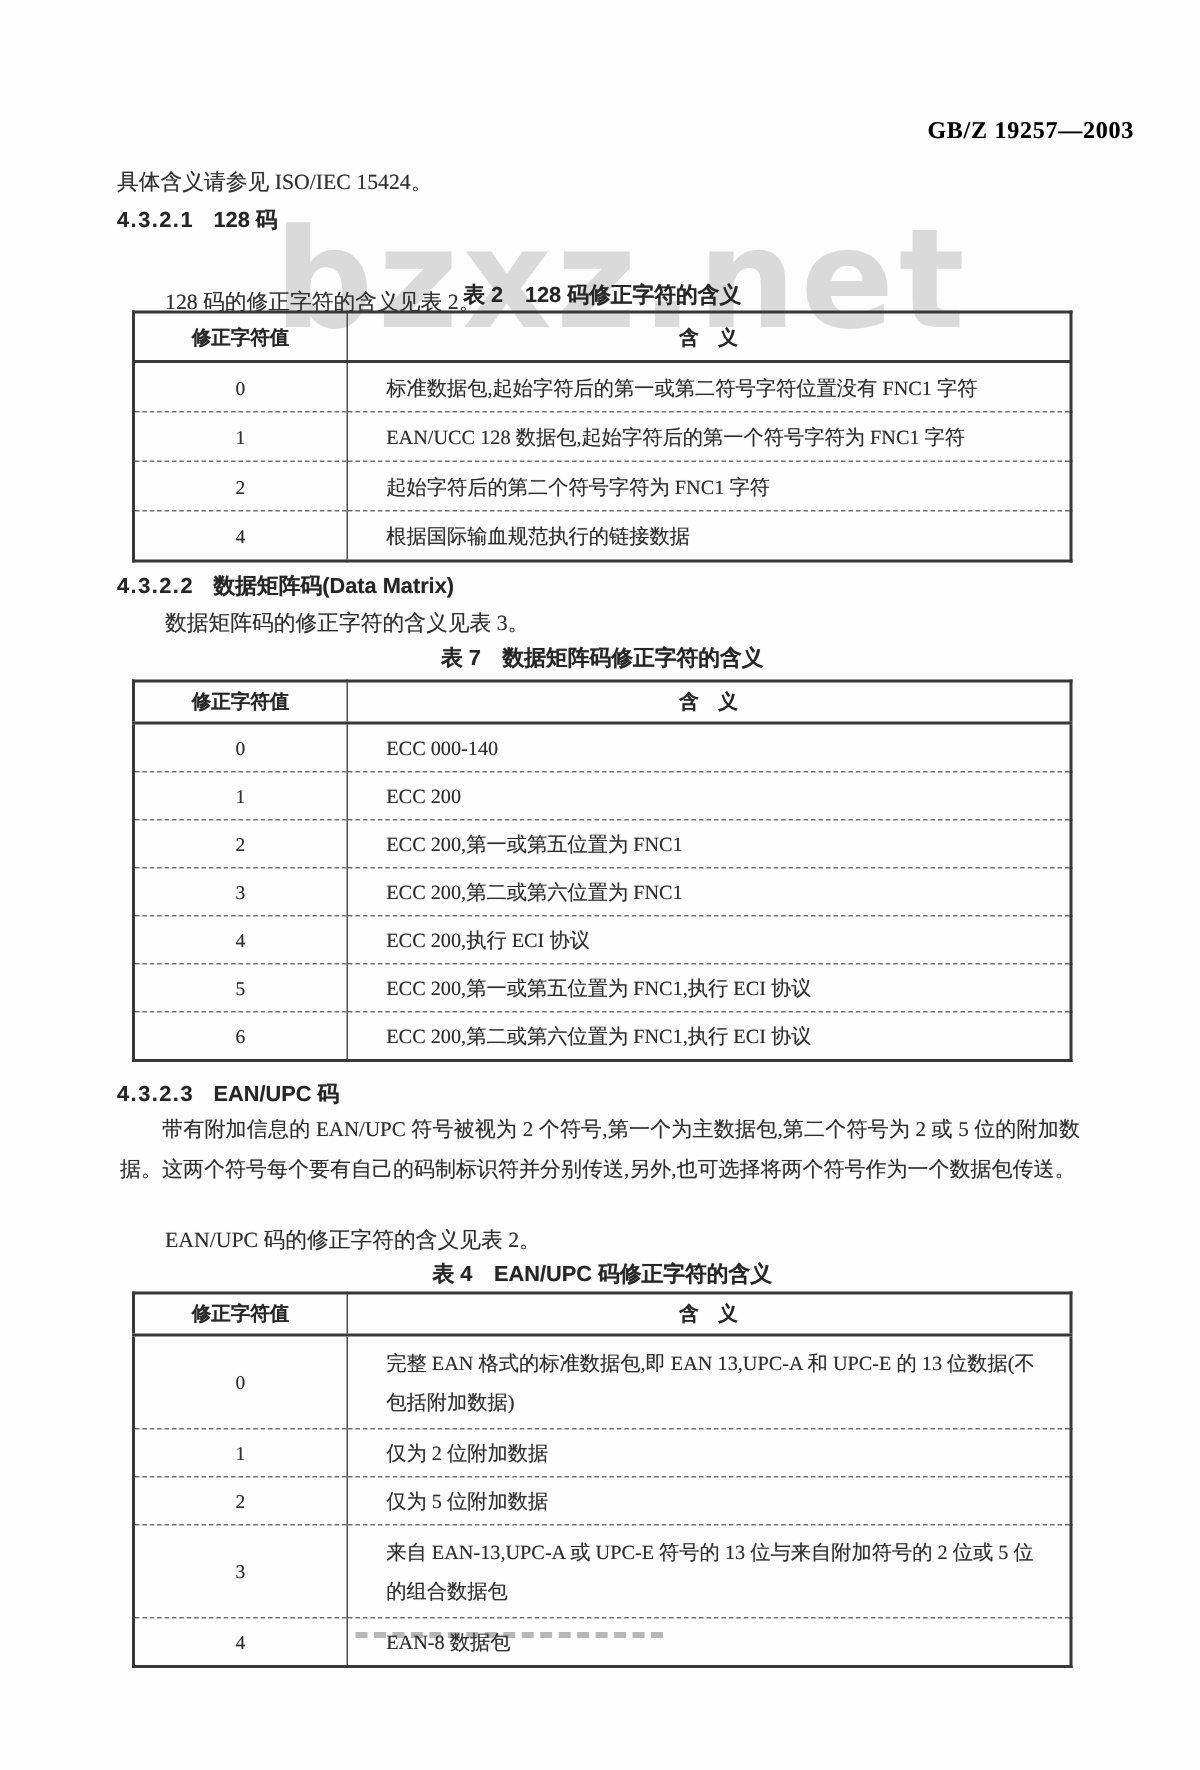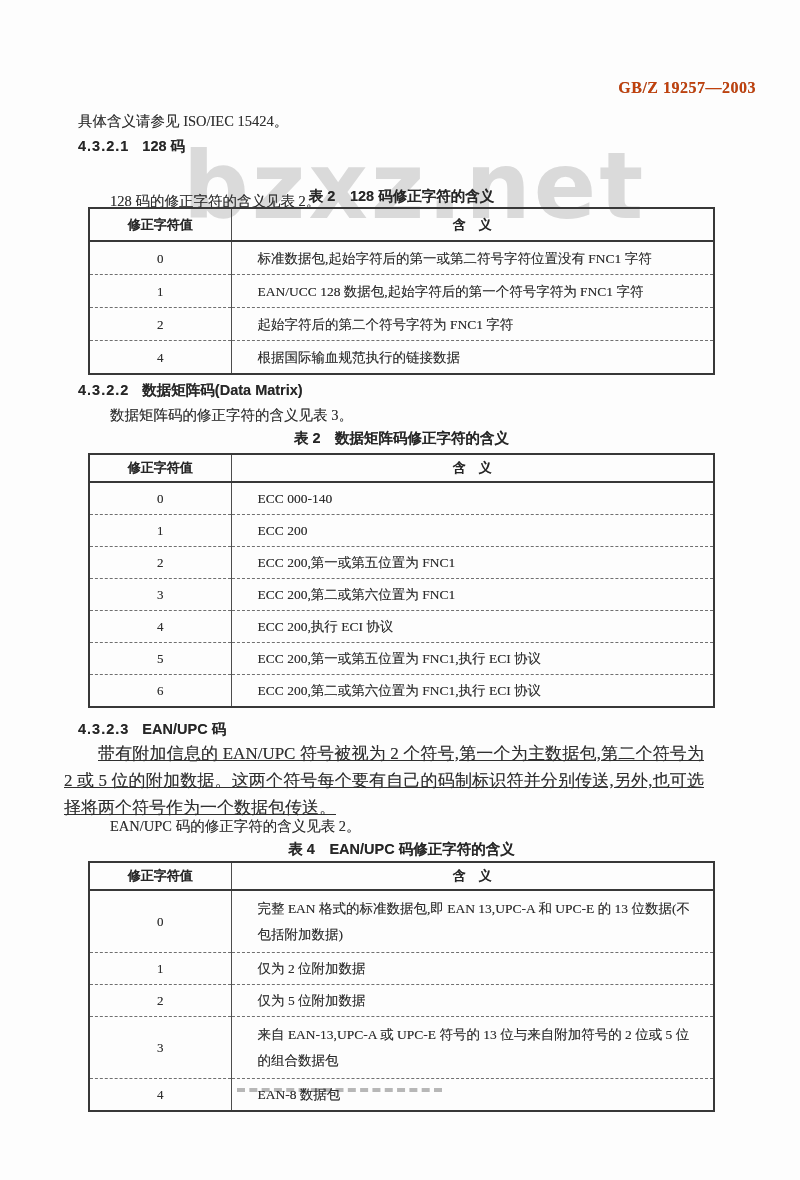--- a/index.html
+++ b/index.html
@@ -10,36 +10,36 @@
   }
   .watermark{
     position:absolute;left:183px;top:133px;z-index:0;
     font-family:"DejaVu Sans","Liberation Sans",sans-serif;font-weight:bold;
     font-size:92px;letter-spacing:3px;color:#dadada;text-shadow:none;
     user-select:none;
   }
   .abs{position:absolute;z-index:2;}
   .doc-number{
     top:79px;right:44px;font-family:"Liberation Serif",serif;
-    font-weight:bold;font-size:16px;letter-spacing:0.5px;color:#c2410c;
+    font-weight:bold;font-size:16px;letter-spacing:0.5px;color:#000000;
   }
   .body-line{font-size:14.5px;color:#303030;}
   .sec-heading{
     font-family:"Liberation Sans","DejaVu Sans",sans-serif;
     font-weight:bold;font-size:14.5px;color:#262626;
   }
   .sec-heading .sec-num{margin-right:13px;letter-spacing:1px;}
   .table-caption{
     left:88px;width:627px;text-align:center;
     font-family:"Liberation Sans","DejaVu Sans",sans-serif;
     font-weight:bold;font-size:14.5px;color:#262626;
   }
   .para{
-    left:64px;width:640px;font-size:17px;line-height:27px;
-    text-align:justify;text-indent:2em;color:#303030;text-decoration:underline;
+    left:80px;width:640px;font-size:14px;line-height:27px;
+    text-align:justify;text-indent:2em;color:#303030;
   }
   table.doc-table{
     border-collapse:collapse;table-layout:fixed;width:627px;
     border:2px solid #383838;background:transparent;
     font-size:13.5px;color:#2e2e2e;
   }
   table.doc-table col.c1{width:142px;}
   table.doc-table th{
     font-family:"Liberation Sans","DejaVu Sans",sans-serif;
     font-weight:bold;font-size:13px;color:#262626;
@@ -108,21 +108,21 @@
       <td class="value">4</td>
       <td class="meaning">根据国际输血规范执行的链接数据</td>
     </tr>
   </tbody>
     </table>
 
   <div class="abs sec-heading" style="left:78px;top:381px;">
     <span class="sec-num">4.3.2.2</span><span>数据矩阵码(Data Matrix)</span>
   </div>
   <div class="abs body-line" style="left:110px;top:406px;">数据矩阵码的修正字符的含义见表 3。</div>
-  <div class="abs table-caption" style="top:429px;">表 2　数据矩阵码修正字符的含义</div>
+  <div class="abs table-caption" style="top:429px;">表 7　数据矩阵码修正字符的含义</div>
 
   <table class="abs doc-table t3" style="left:88px;top:453px;">
     <colgroup>
         <col class="c1">
         <col>
       </colgroup>
     <tbody>
         <tr>
       <th class="h-value">修正字符值</th>
       <th>含　义</th>

